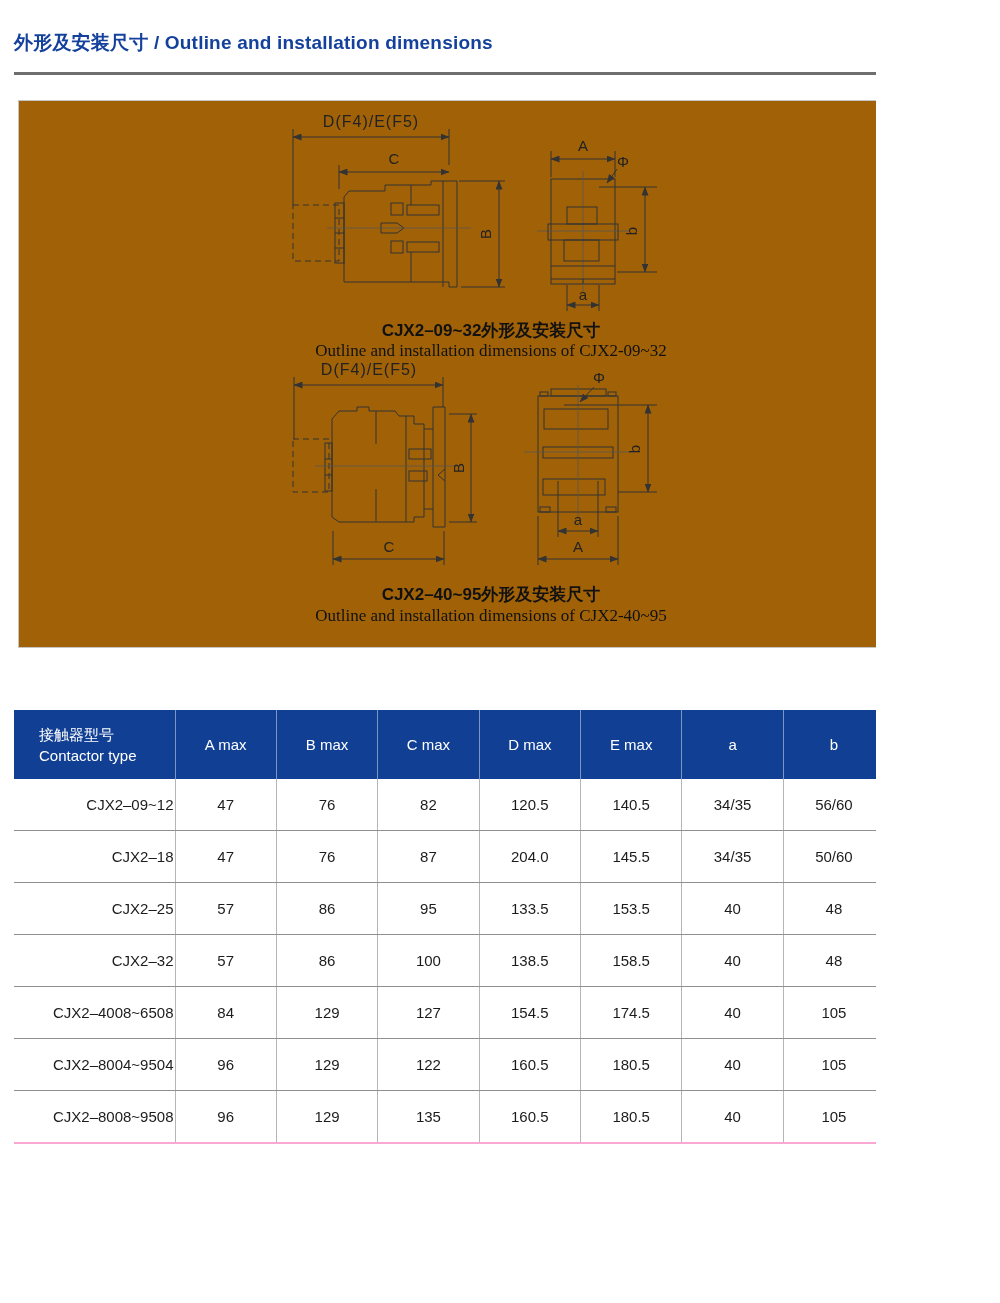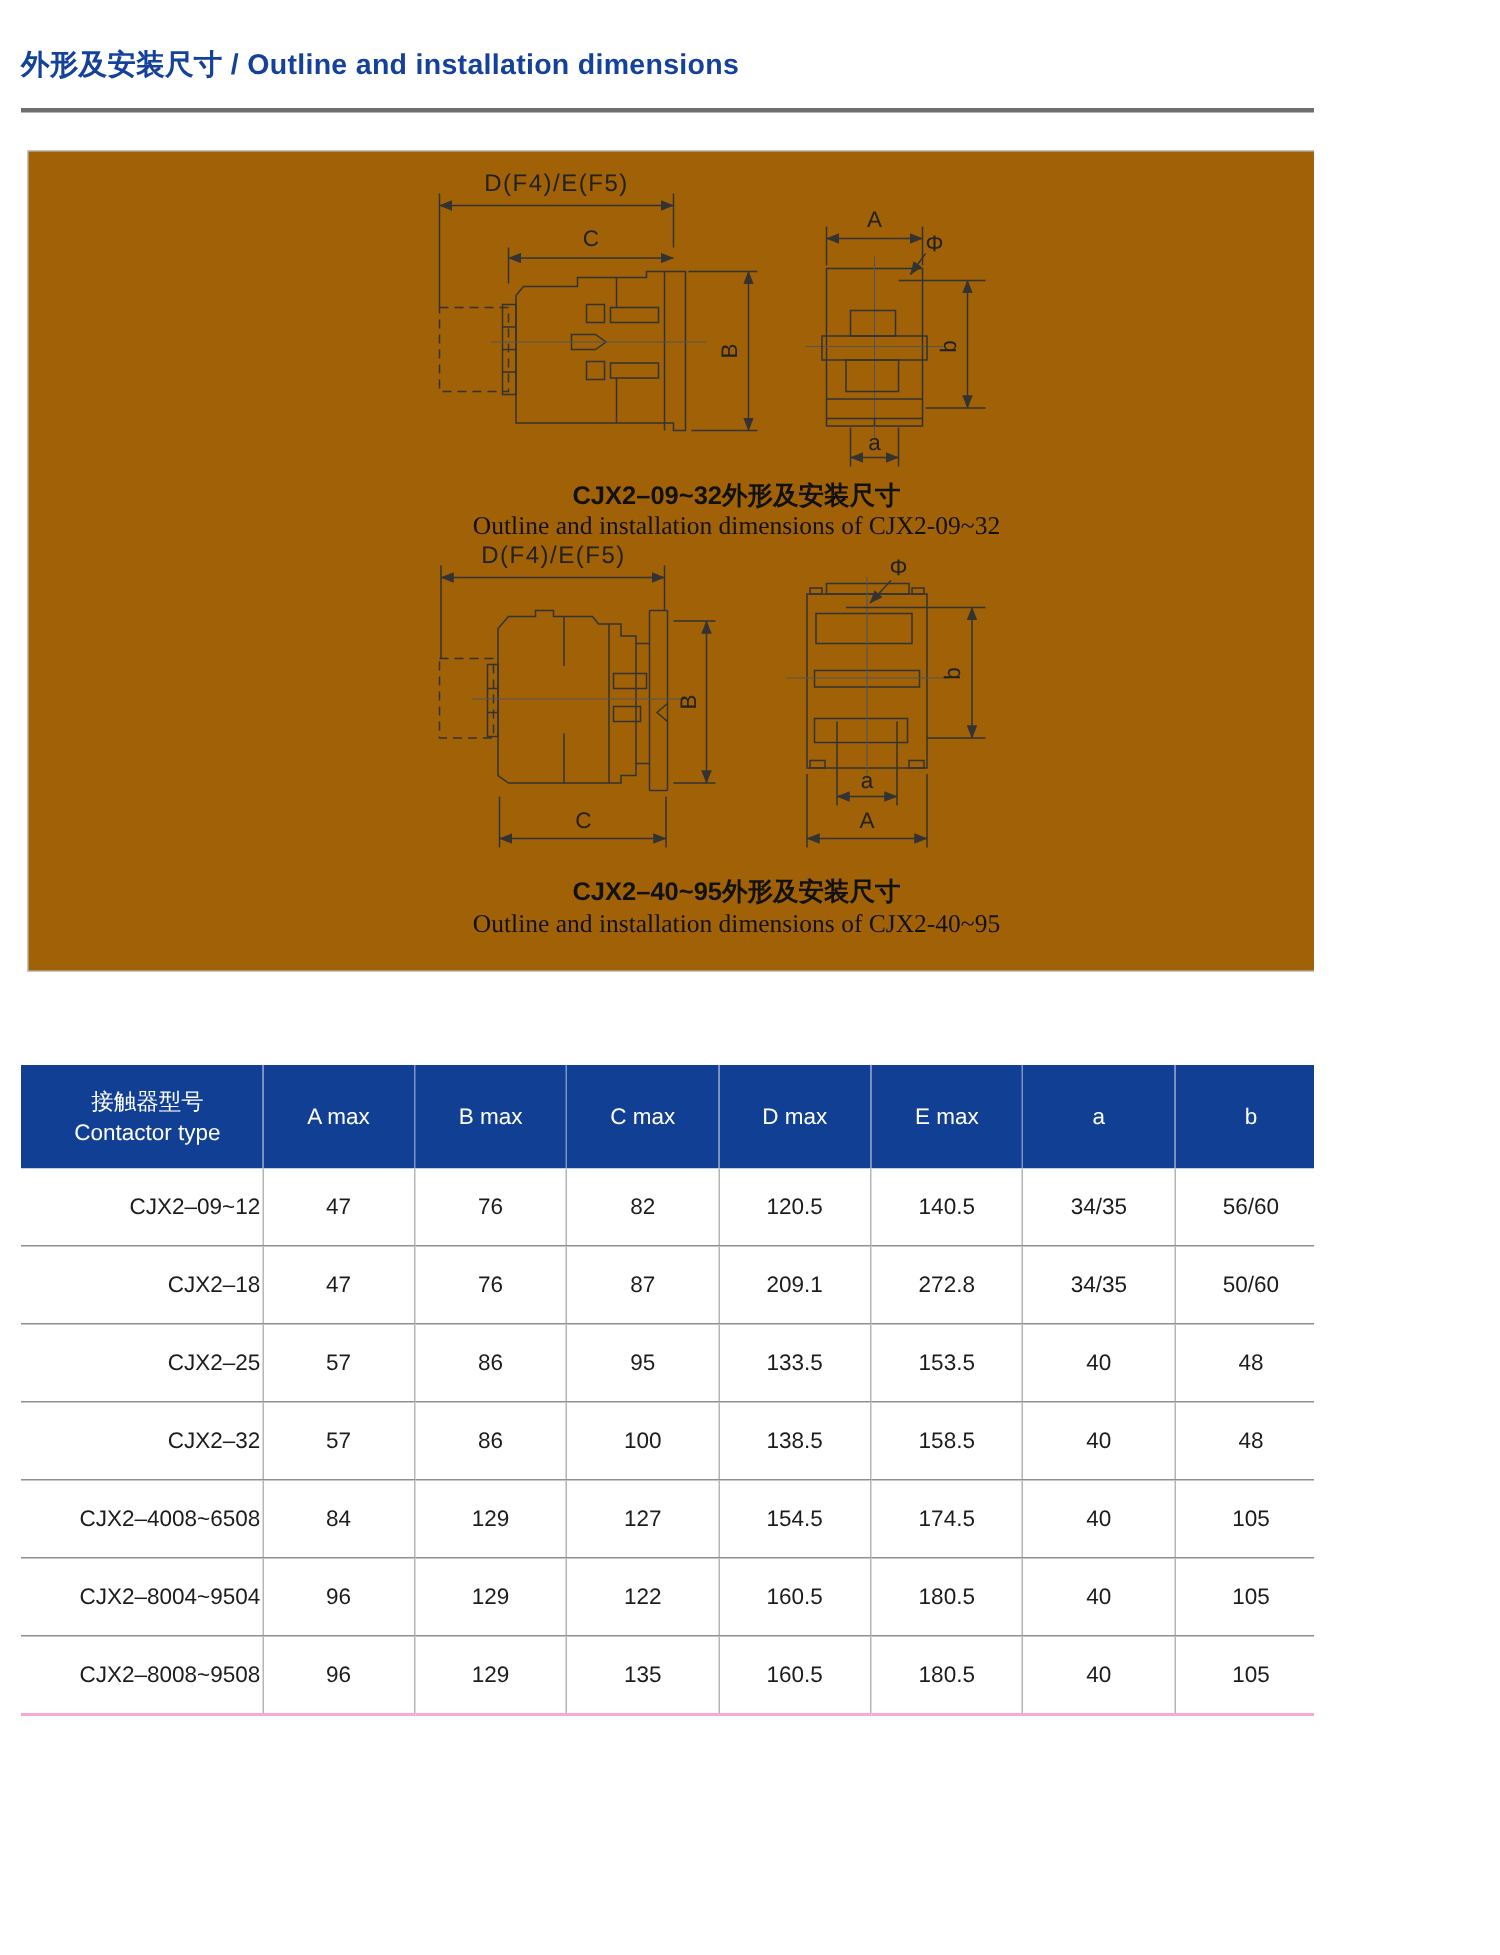--- a/index.html
+++ b/index.html
@@ -21,21 +21,21 @@
   .dash{stroke:#333;stroke-width:1;fill:none;stroke-dasharray:6 4;}
   .lbl{font:15px "Liberation Sans",sans-serif;fill:#222;}
   .lbl-lg{font:16px "Liberation Sans",sans-serif;fill:#222;letter-spacing:1px;}
   .cap-zh{font:bold 17px "Liberation Sans",sans-serif;fill:#111;}
   .cap-en{font:17px "Liberation Serif",serif;fill:#111;}
 
   
   table.dims{position:absolute;left:14px;top:710px;width:972px;border-collapse:collapse;table-layout:fixed;}
   table.dims th{background:#113f93;color:#ffffff;font-weight:normal;font-size:15px;height:67px;
                 text-align:center;vertical-align:middle;border-left:1px solid rgba(255,255,255,.45);}
-  table.dims th:first-child{border-left:none;text-align:center;padding-left:9px;}
+  table.dims th:first-child{border-left:none;text-align:left;padding-left:25px;}
   table.dims th .h-zh,table.dims th .h-en{display:block;line-height:21px;}
   table.dims td{height:49px;text-align:center;vertical-align:middle;font-size:15px;color:#1c1c1c;
                 border-bottom:1px solid #8f8f8f;border-left:1px solid #b5b5b5;background:#fff;}
   table.dims td.model{border-left:none;text-align:right;padding-left:24px;}
   table.dims tbody tr:last-child td{border-bottom:2px solid #f9a8d4;}
 </style>
 </head>
 <body>
 
 <div class="page">
@@ -229,22 +229,22 @@
           <td>140.5</td>
           <td>34/35</td>
           <td>56/60</td>
           <td>4.5</td>
         </tr>
         <tr>
           <td class="model">CJX2–18</td>
           <td>47</td>
           <td>76</td>
           <td>87</td>
-          <td>209.1</td>
-          <td>272.8</td>
+          <td>204.0</td>
+          <td>145.5</td>
           <td>34/35</td>
           <td>50/60</td>
           <td>4.5</td>
         </tr>
         <tr>
           <td class="model">CJX2–25</td>
           <td>57</td>
           <td>86</td>
           <td>95</td>
           <td>133.5</td>

